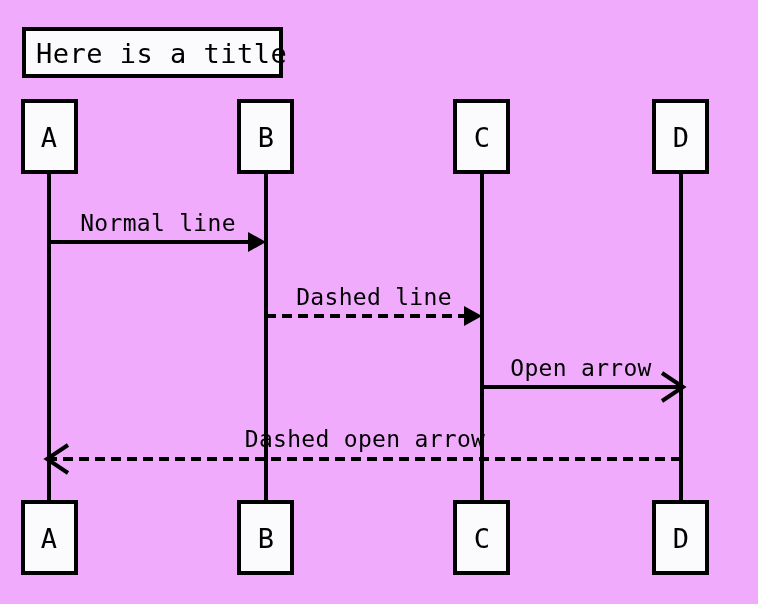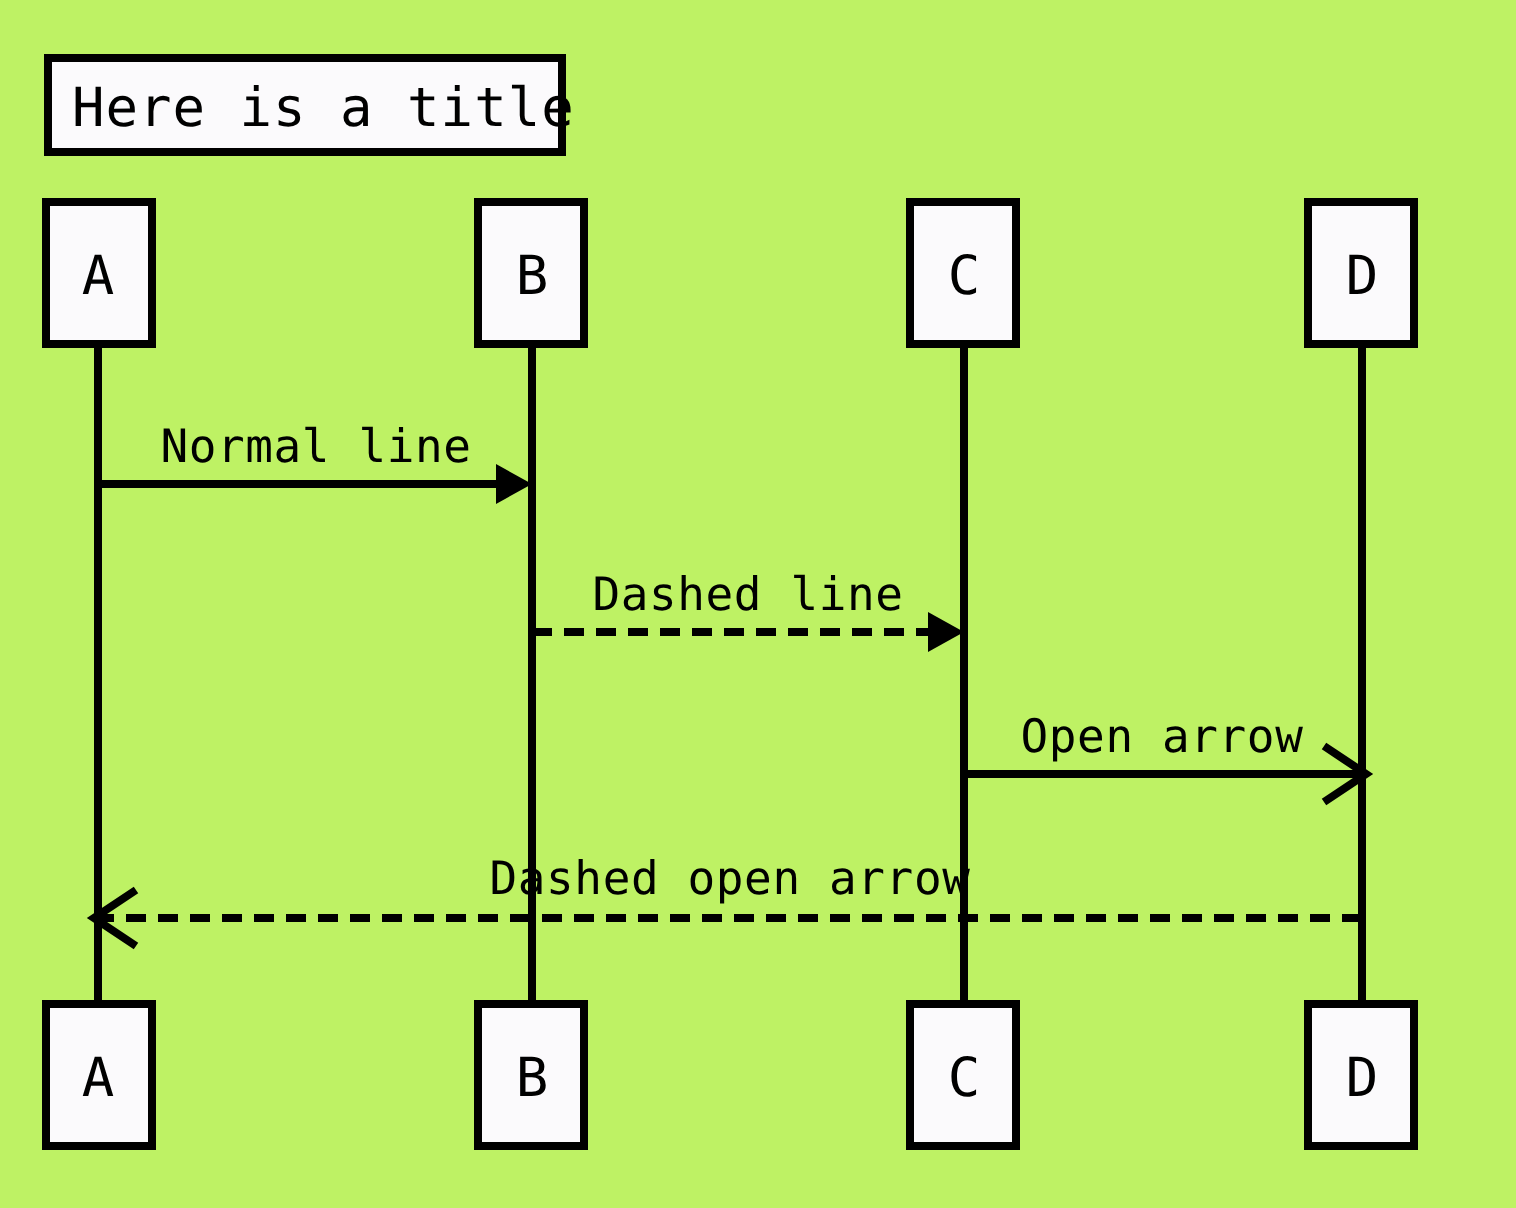--- a/index.html
+++ b/index.html
@@ -4,21 +4,21 @@
 <style>
   html, body {
     margin: 0;
     padding: 0;
     background: #ffffff;
   }
   #diagram-root {
     position: relative;
     width: 758px;
     height: 604px;
-    background: #bef264;
+    background: #f0abfc;
     overflow: hidden;
     font-family: "DejaVu Sans Mono", "Liberation Mono", monospace;
   }
   #diagram-svg {
     position: absolute;
     left: 0;
     top: 0;
     width: 758px;
     height: 604px;
     display: block;

